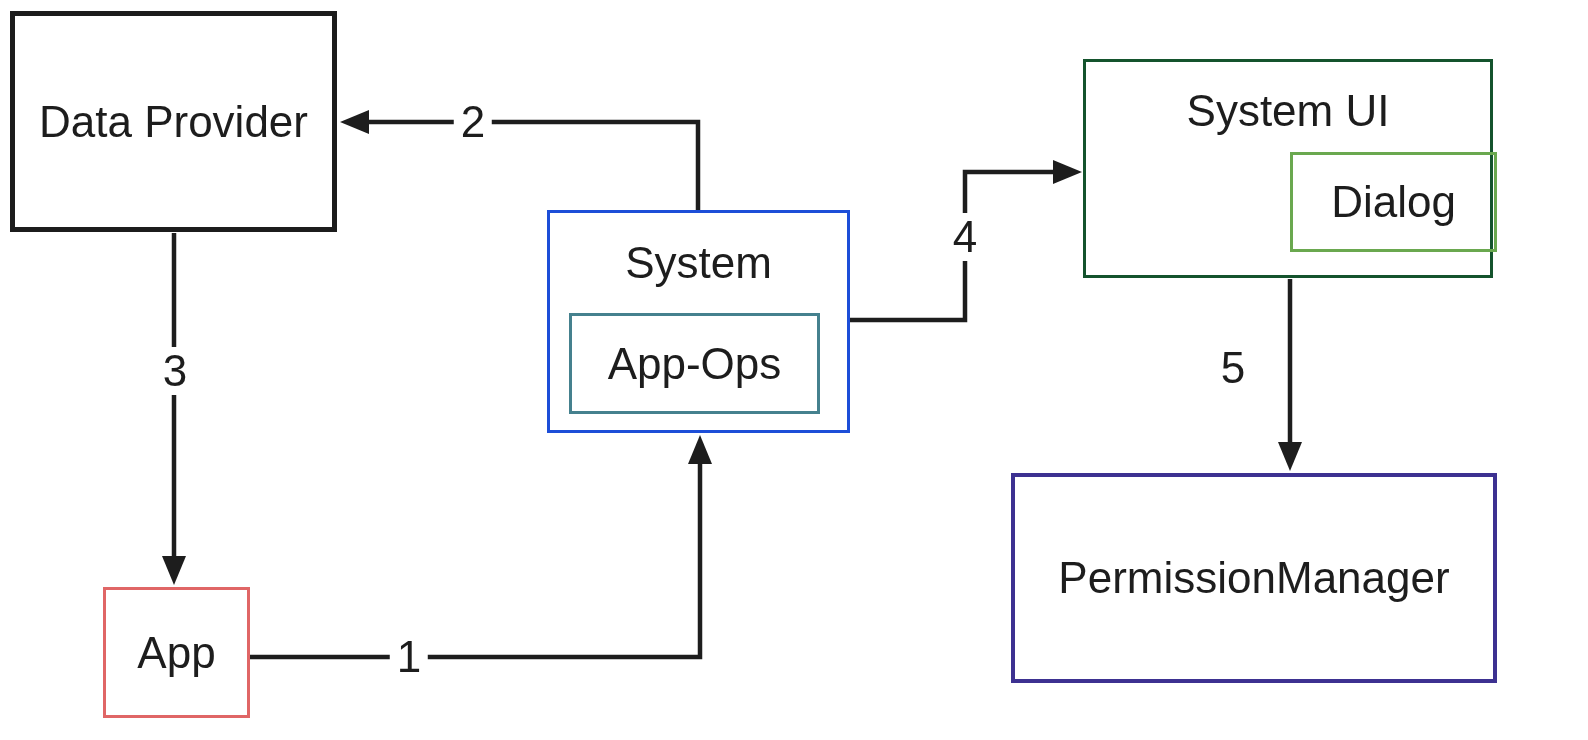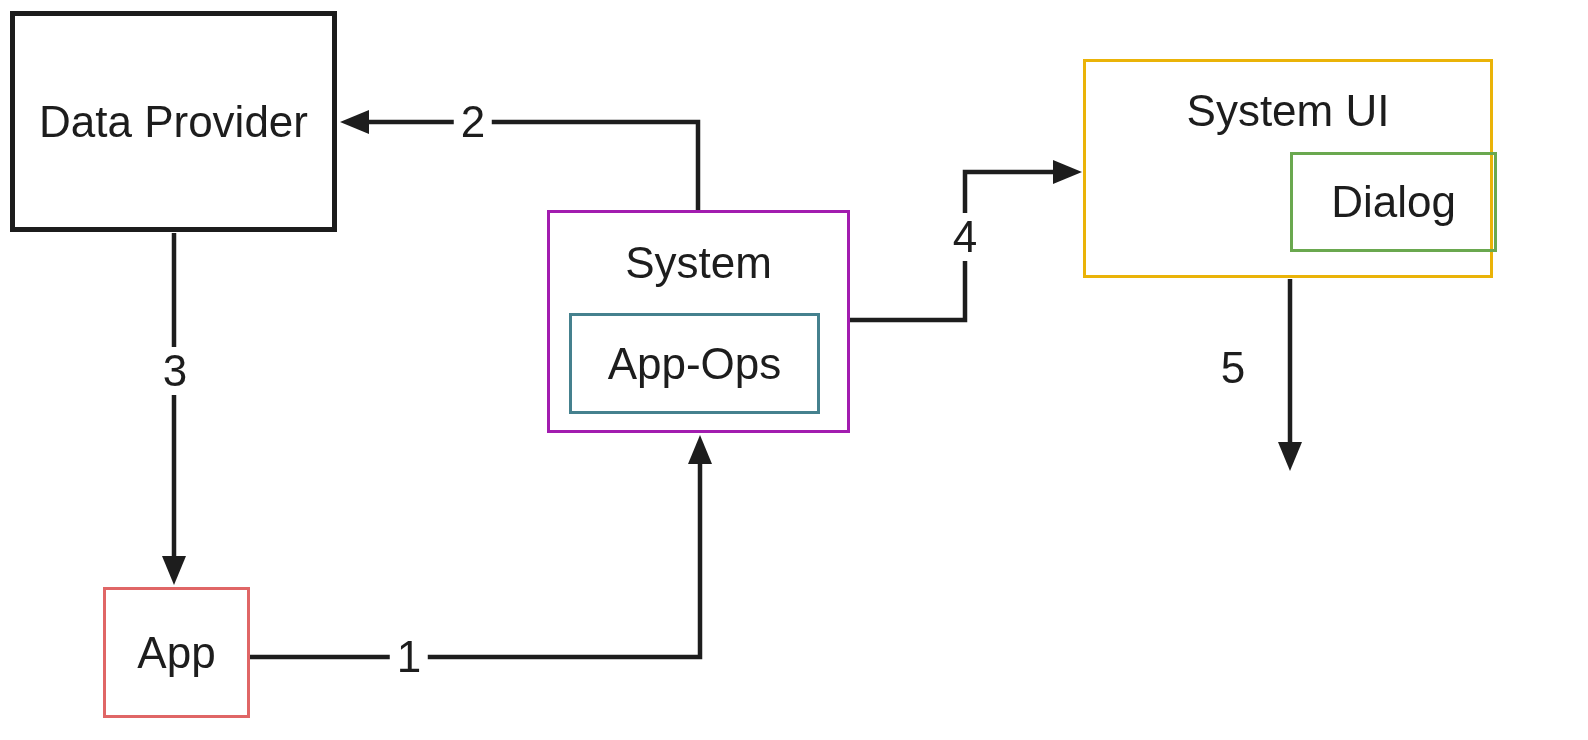--- a/index.html
+++ b/index.html
@@ -46,31 +46,31 @@
   .node-data-provider {
     left: 10px; top: 11px; width: 327px; height: 221px;
     border: 5px solid #1c1c1c;
   }
   .node-app {
     left: 103px; top: 587px; width: 147px; height: 131px;
     border: 3px solid #e06666;
   }
   .node-system {
     left: 547px; top: 210px; width: 303px; height: 223px;
-    border: 3px solid #a21caf;
+    border: 3px solid #1d4ed8;
     align-items: flex-start;
     padding-top: 28px;
   }
   .node-app-ops {
     left: 19px; top: 100px; width: 251px; height: 101px;
     border: 3px solid #45818e;
   }
   .node-system-ui {
     left: 1083px; top: 59px; width: 410px; height: 219px;
-    border: 3px solid #eab308;
+    border: 3px solid #14532d;
     align-items: flex-start;
     padding-top: 27px;
   }
   .node-dialog {
     left: 204px; top: 90px; width: 207px; height: 100px;
     border: 3px solid #6aa84f;
   }
   .node-permission-manager {
     left: 1011px; top: 473px; width: 486px; height: 210px;
     border: 4px solid #3d3191;
@@ -127,20 +127,23 @@
     </div>
   </div>
 
   <div class="node node-system-ui">
     <span>System UI</span>
     <div class="node node-dialog">
       <span>Dialog</span>
     </div>
   </div>
 
+  <div class="node node-permission-manager">
+    <span>PermissionManager</span>
+  </div>
 
   <div class="edge-label edge-label-1">1</div>
   <div class="edge-label edge-label-2">2</div>
   <div class="edge-label edge-label-3">3</div>
   <div class="edge-label edge-label-4">4</div>
   <div class="edge-label edge-label-5">5</div>
 
 </div>
 
 </body></html>

